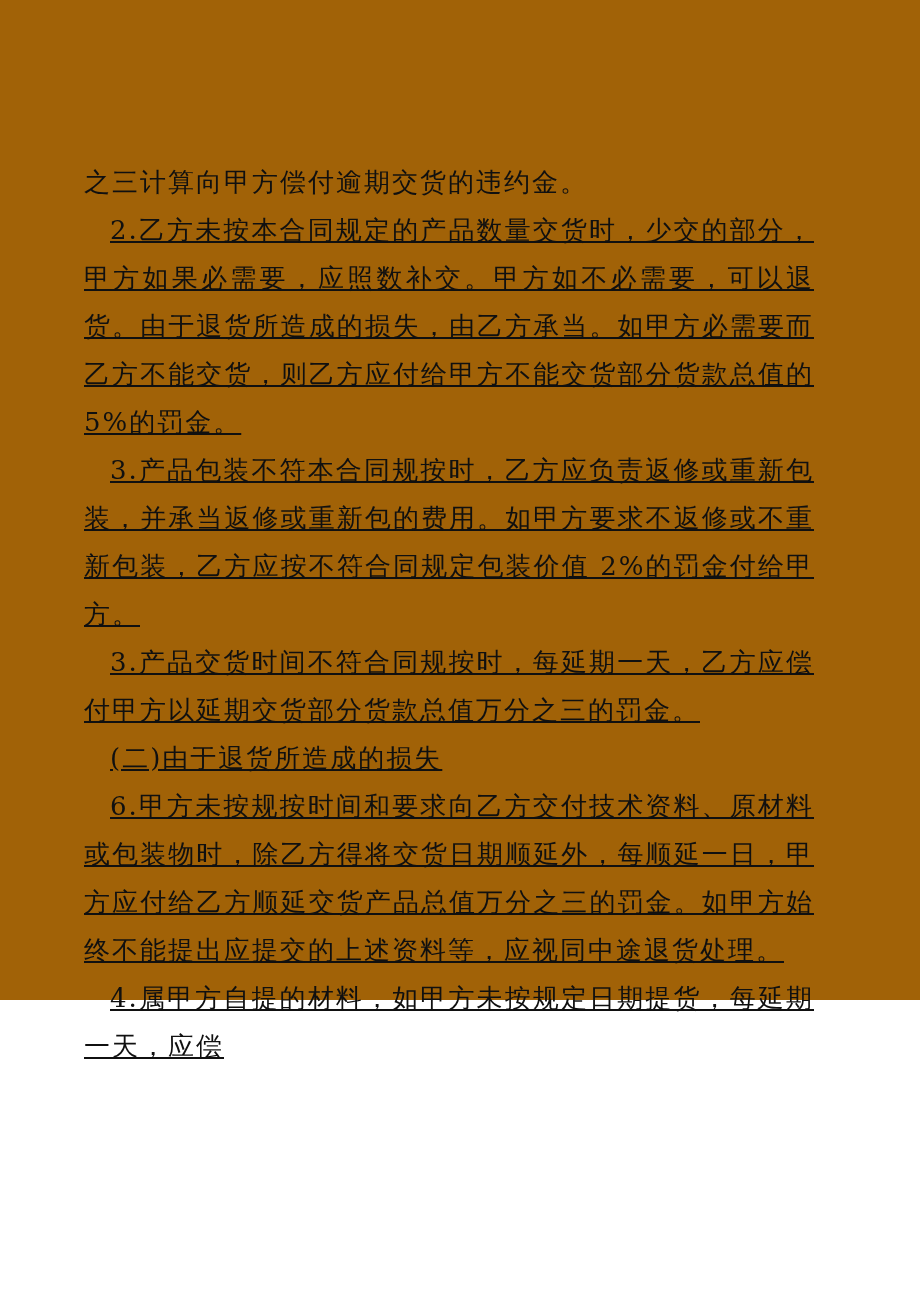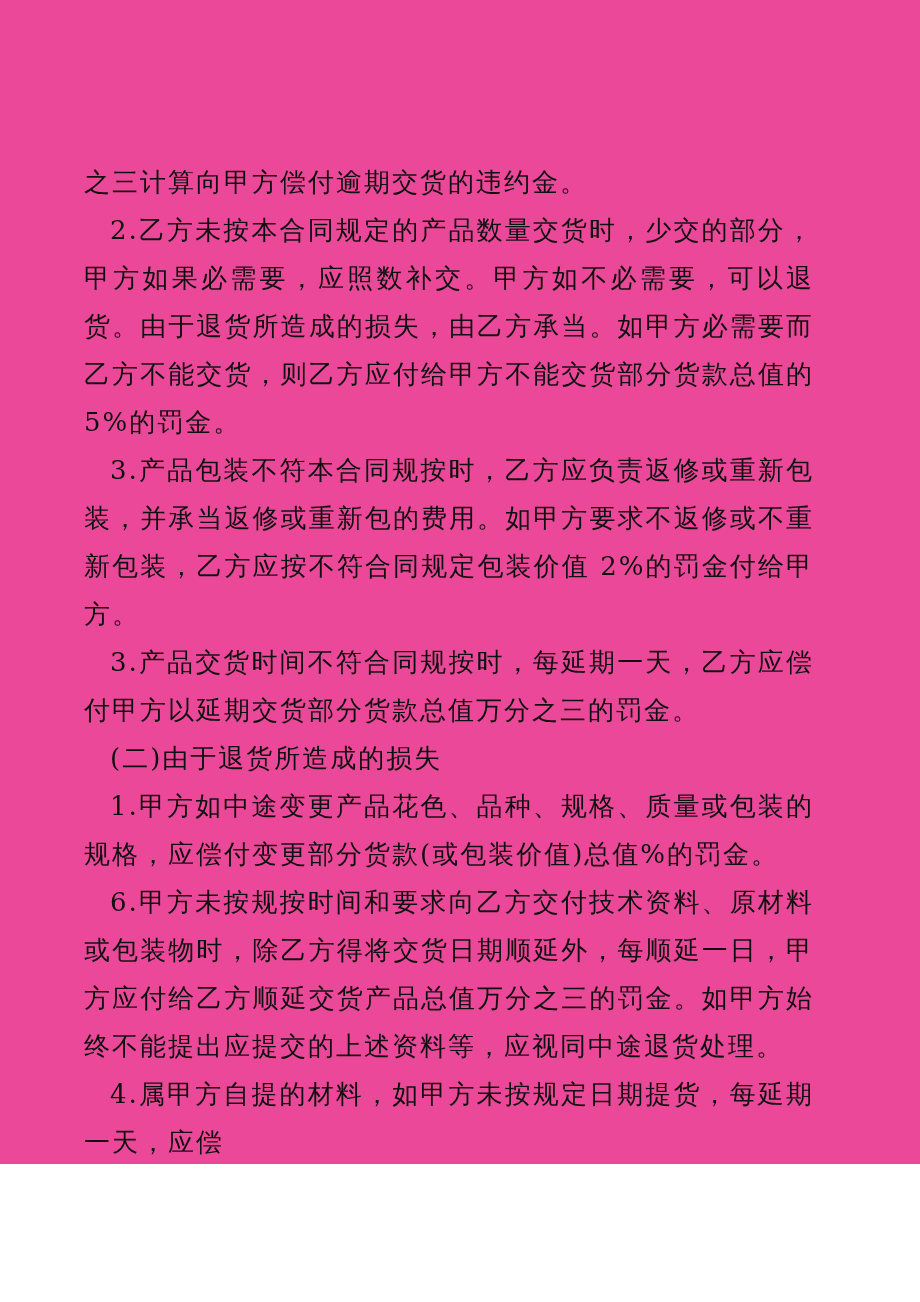--- a/index.html
+++ b/index.html
@@ -8,44 +8,44 @@
     background: #ffffff;
   }
   body {
     width: 920px;
     height: 1302px;
     overflow: hidden;
   }
   .page {
     box-sizing: border-box;
     width: 920px;
-    height: 1164px;
+    height: 1000px;
     padding: 158px 106px 0 84px;
-    background: #ec4899;
+    background: #a16207;
     color: #101010;
   }
   .para {
     margin: 0;
     font-family: "DejaVu Serif", "Liberation Serif", serif;
     font-size: 26px;
     line-height: 48px;
     letter-spacing: 2px;
     text-align: justify;
     text-justify: inter-ideograph;
     word-break: break-all;
   }
   .para.indent {
     text-indent: 1em;
+    text-decoration: underline;
   }
 </style>
 </head>
 <body>
 
 <div class="page">
   <p class="para">之三计算向甲方偿付逾期交货的违约金。</p>
   <p class="para indent">2.乙方未按本合同规定的产品数量交货时，少交的部分，甲方如果必需要，应照数补交。甲方如不必需要，可以退货。由于退货所造成的损失，由乙方承当。如甲方必需要而乙方不能交货，则乙方应付给甲方不能交货部分货款总值的 5%的罚金。</p>
   <p class="para indent">3.产品包装不符本合同规按时，乙方应负责返修或重新包装，并承当返修或重新包的费用。如甲方要求不返修或不重新包装，乙方应按不符合同规定包装价值 2%的罚金付给甲方。</p>
   <p class="para indent">3.产品交货时间不符合同规按时，每延期一天，乙方应偿付甲方以延期交货部分货款总值万分之三的罚金。</p>
   <p class="para indent">(二)由于退货所造成的损失</p>
-  <p class="para indent">1.甲方如中途变更产品花色、品种、规格、质量或包装的规格，应偿付变更部分货款(或包装价值)总值%的罚金。</p>
   <p class="para indent">6.甲方未按规按时间和要求向乙方交付技术资料、原材料或包装物时，除乙方得将交货日期顺延外，每顺延一日，甲方应付给乙方顺延交货产品总值万分之三的罚金。如甲方始终不能提出应提交的上述资料等，应视同中途退货处理。</p>
   <p class="para indent">4.属甲方自提的材料，如甲方未按规定日期提货，每延期一天，应偿</p>
 </div>
 
 </body></html>

